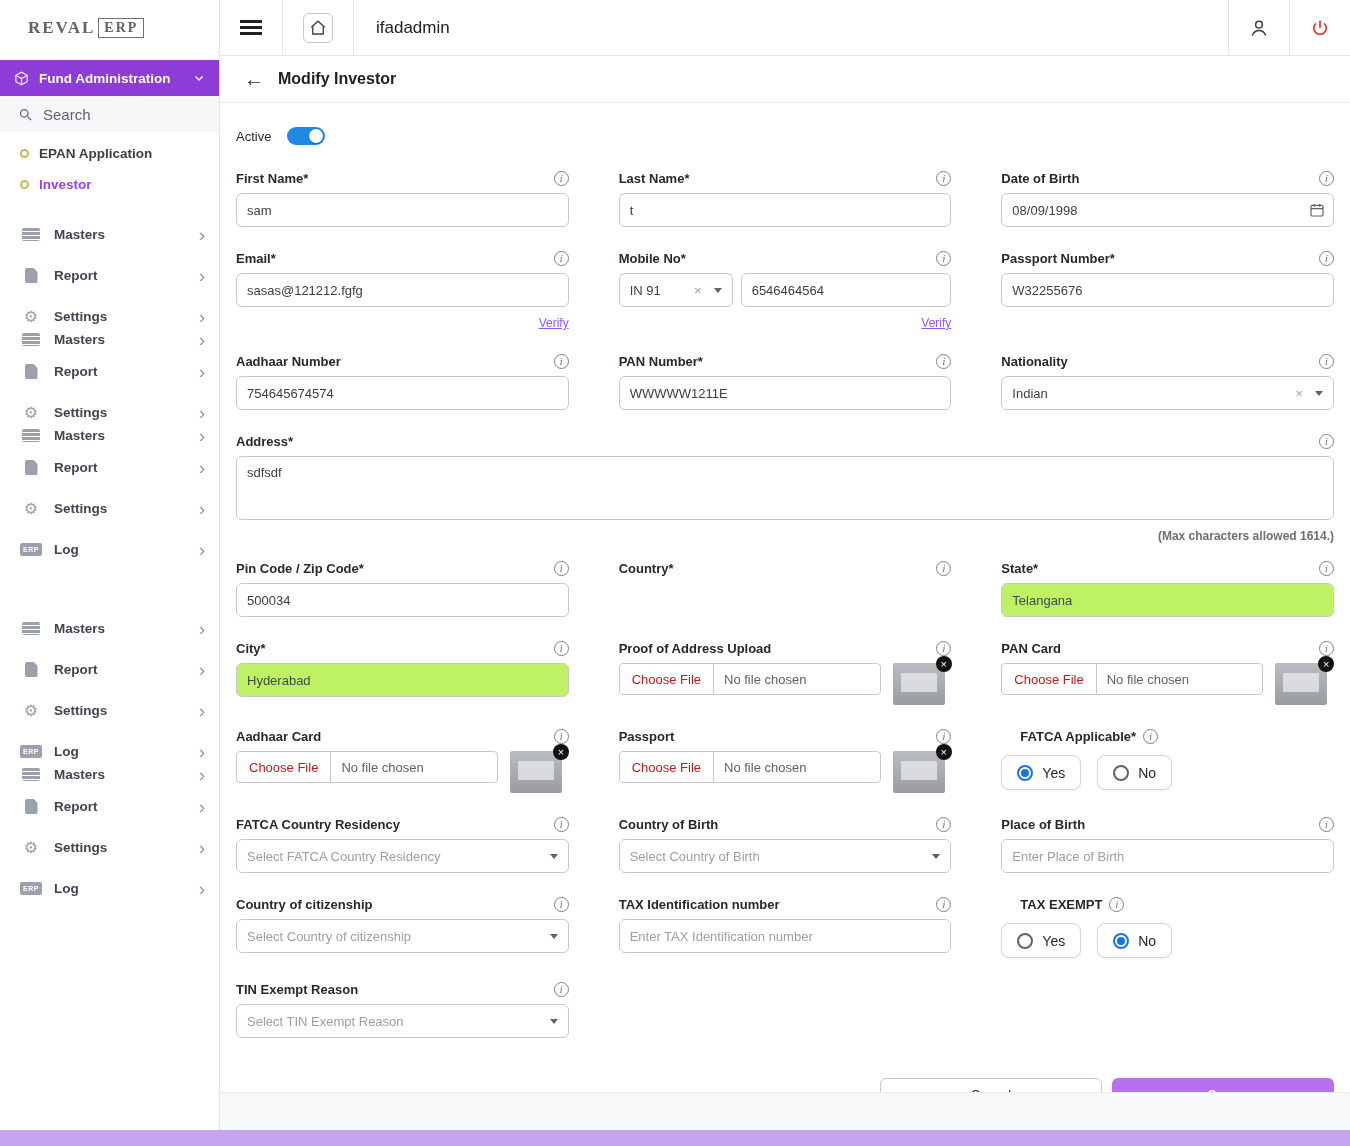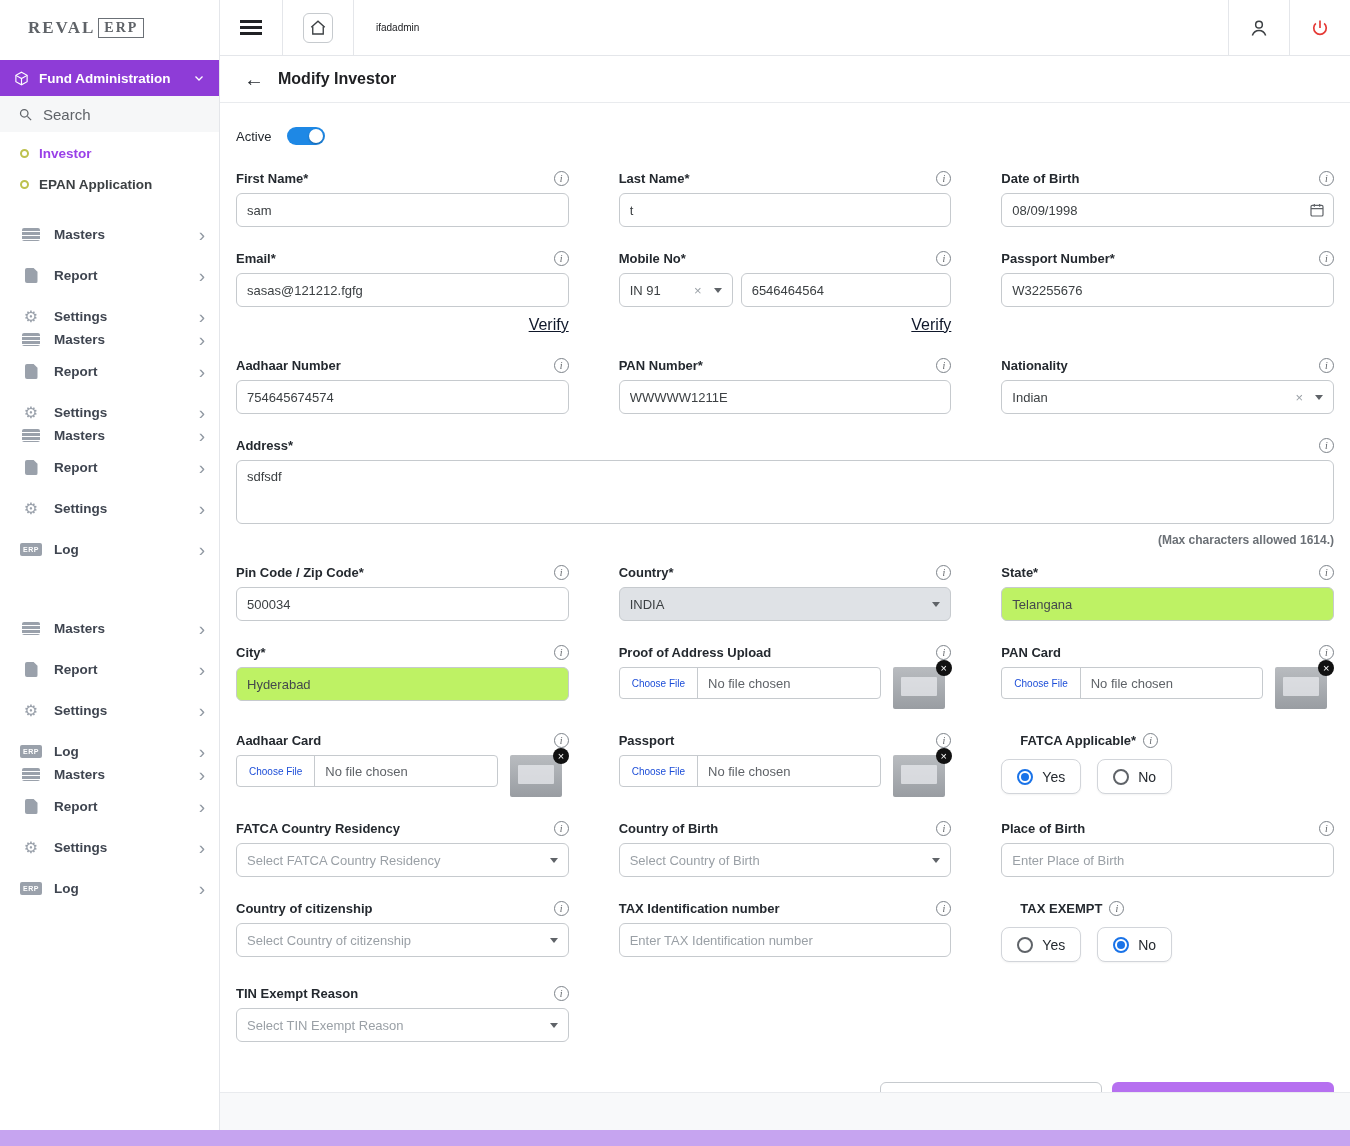--- a/index.html
+++ b/index.html
@@ -48,21 +48,21 @@
   .ic.log::before { content:"ERP"; font-size:7px; font-weight:bold; color:#fff;
     background:#9aa1ab; padding:3px 3px; border-radius:2px; letter-spacing:.5px; }
 
   
   .topbar { position:absolute; left:220px; top:0; right:0; height:56px;
     border-bottom:1px solid #e4e6ea; display:flex; align-items:center; background:#fff; }
   .tb-cell { height:100%; display:flex; align-items:center; justify-content:center;
     padding:0 20px; border-right:1px solid #e4e6ea; cursor:pointer; }
   .tb-right { margin-left:auto; display:flex; height:100%; }
   .tb-right .tb-cell { border-right:none; border-left:1px solid #e4e6ea; }
-  .tb-user { font-size:10px; color:#202124; padding-left:22px; }
+  .tb-user { font-size:17px; color:#202124; padding-left:22px; }
   .hamburger { width:22px; height:15px; position:relative; }
   .hamburger::before { content:""; position:absolute; left:0; right:0; top:0; height:2.5px;
     background:#202124; box-shadow:0 6px 0 #202124, 0 12px 0 #202124; }
   .home-box { border:1px solid #c6cace; border-radius:6px; padding:5px; display:flex; }
 
   
   .pagehead { position:absolute; left:220px; top:56px; right:0; height:47px;
     border-bottom:1px solid #e9ebee; display:flex; align-items:center; gap:14px;
     padding-left:24px; background:#fff; }
   .back { font-size:20px; font-weight:bold; color:#24292f; cursor:pointer; }
@@ -104,33 +104,33 @@
   .select .txt.placeholder { color:#9aa0a6; }
   .select .x { color:#9aa0a6; margin-right:12px; font-size:13px; }
   .caret { width:0; height:0; border-left:4.5px solid transparent;
     border-right:4.5px solid transparent; border-top:5.5px solid #5f6368; }
   .select.disabled { background:#dfe2e6; }
   .select.code { flex:0 0 114px; }
 
   .mobile-row { display:flex; gap:8px; }
   .mobile-row .input { flex:1; }
   .verify-row { display:flex; justify-content:flex-end; margin-top:9px; }
-  .verify { color:#0f172a; font-size:16px; text-decoration:underline; cursor:pointer; }
+  .verify { color:#8b5cf6; font-size:12px; text-decoration:underline; cursor:pointer; }
 
   .address-block { margin-bottom:18px; }
   .textarea { width:100%; height:64px; border:1px solid #c6cace; border-radius:6px;
     padding:8px 10px; font-size:13px; color:#3c4043; resize:none;
     font-family:"Liberation Sans", sans-serif; outline:none; }
   .note { text-align:right; font-size:12px; font-weight:bold; color:#6b7076; margin-top:5px; }
 
   .file-row { display:flex; align-items:flex-start; gap:12px; }
   .file-box { height:32px; border:1px solid #c6cace; border-radius:4px; background:#fff;
     display:flex; align-items:center; overflow:hidden; width:262px; cursor:pointer; }
   .file-btn { padding:0 12px; height:100%; display:flex; align-items:center;
-    border-right:1px solid #c6cace; font-size:10px; color:#1d4ed8; white-space:nowrap; }
+    border-right:1px solid #c6cace; font-size:13px; color:#b91c1c; white-space:nowrap; }
   .file-status { padding:0 10px; font-size:13px; color:#5f6368; white-space:nowrap; }
   .thumb { width:52px; height:42px; border-radius:2px; position:relative; flex:none;
     background:linear-gradient(#b9bcc0,#999da2); cursor:pointer; }
   .thumb::after { content:""; position:absolute; left:8px; top:10px; right:8px; bottom:13px;
     background:#e8eaed; opacity:.75; border-radius:1px; }
   .thumb-x { position:absolute; top:-7px; right:-7px; width:16px; height:16px;
     background:#111; color:#fff; border-radius:50%; display:flex; align-items:center;
     justify-content:center; font-size:11px; line-height:1; z-index:2; cursor:pointer; }
 
   .radio-group { display:flex; gap:16px; }
@@ -185,27 +185,27 @@
     <span style="display:flex">
       <svg width="15" height="15" viewBox="0 0 24 24" fill="none" stroke="#5f6368" stroke-width="2">
           <circle cx="10" cy="10" r="6"></circle>
           <path d="M15 15l6 6"></path>
         </svg>
     </span>
     <input class="search-input" placeholder="Search" style="">
   </div>
 
   <div class="sublinks">
+    <div class="sublink">
+      <span class="dot"></span>
+      <span>EPAN Application</span>
+    </div>
     <div class="sublink active">
       <span class="dot"></span>
       <span>Investor</span>
-    </div>
-    <div class="sublink">
-      <span class="dot"></span>
-      <span>EPAN Application</span>
     </div>
   </div>
 
   <nav class="menu">
     <div class="mrow">
         <span class="ic masters"></span>
         <span class="mlabel">Masters</span>
         <span class="chev">›</span>
       </div>
     <div class="mrow">
@@ -455,24 +455,20 @@
           <span class="label">Pin Code / Zip Code*</span>
           <span class="info">i</span>
         </div>
       <input class="input" value="500034" style="">
     </div>
     <div class="field">
       <div class="label-row">
           <span class="label">Country*</span>
           <span class="info">i</span>
         </div>
-      <div class="select disabled">
-        <span class="txt">INDIA</span>
-        <span class="caret"></span>
-      </div>
     </div>
     <div class="field">
       <div class="label-row">
           <span class="label">State*</span>
           <span class="info">i</span>
         </div>
       <input class="input disabled" value="Telangana" style="">
     </div>
   </div>
 

